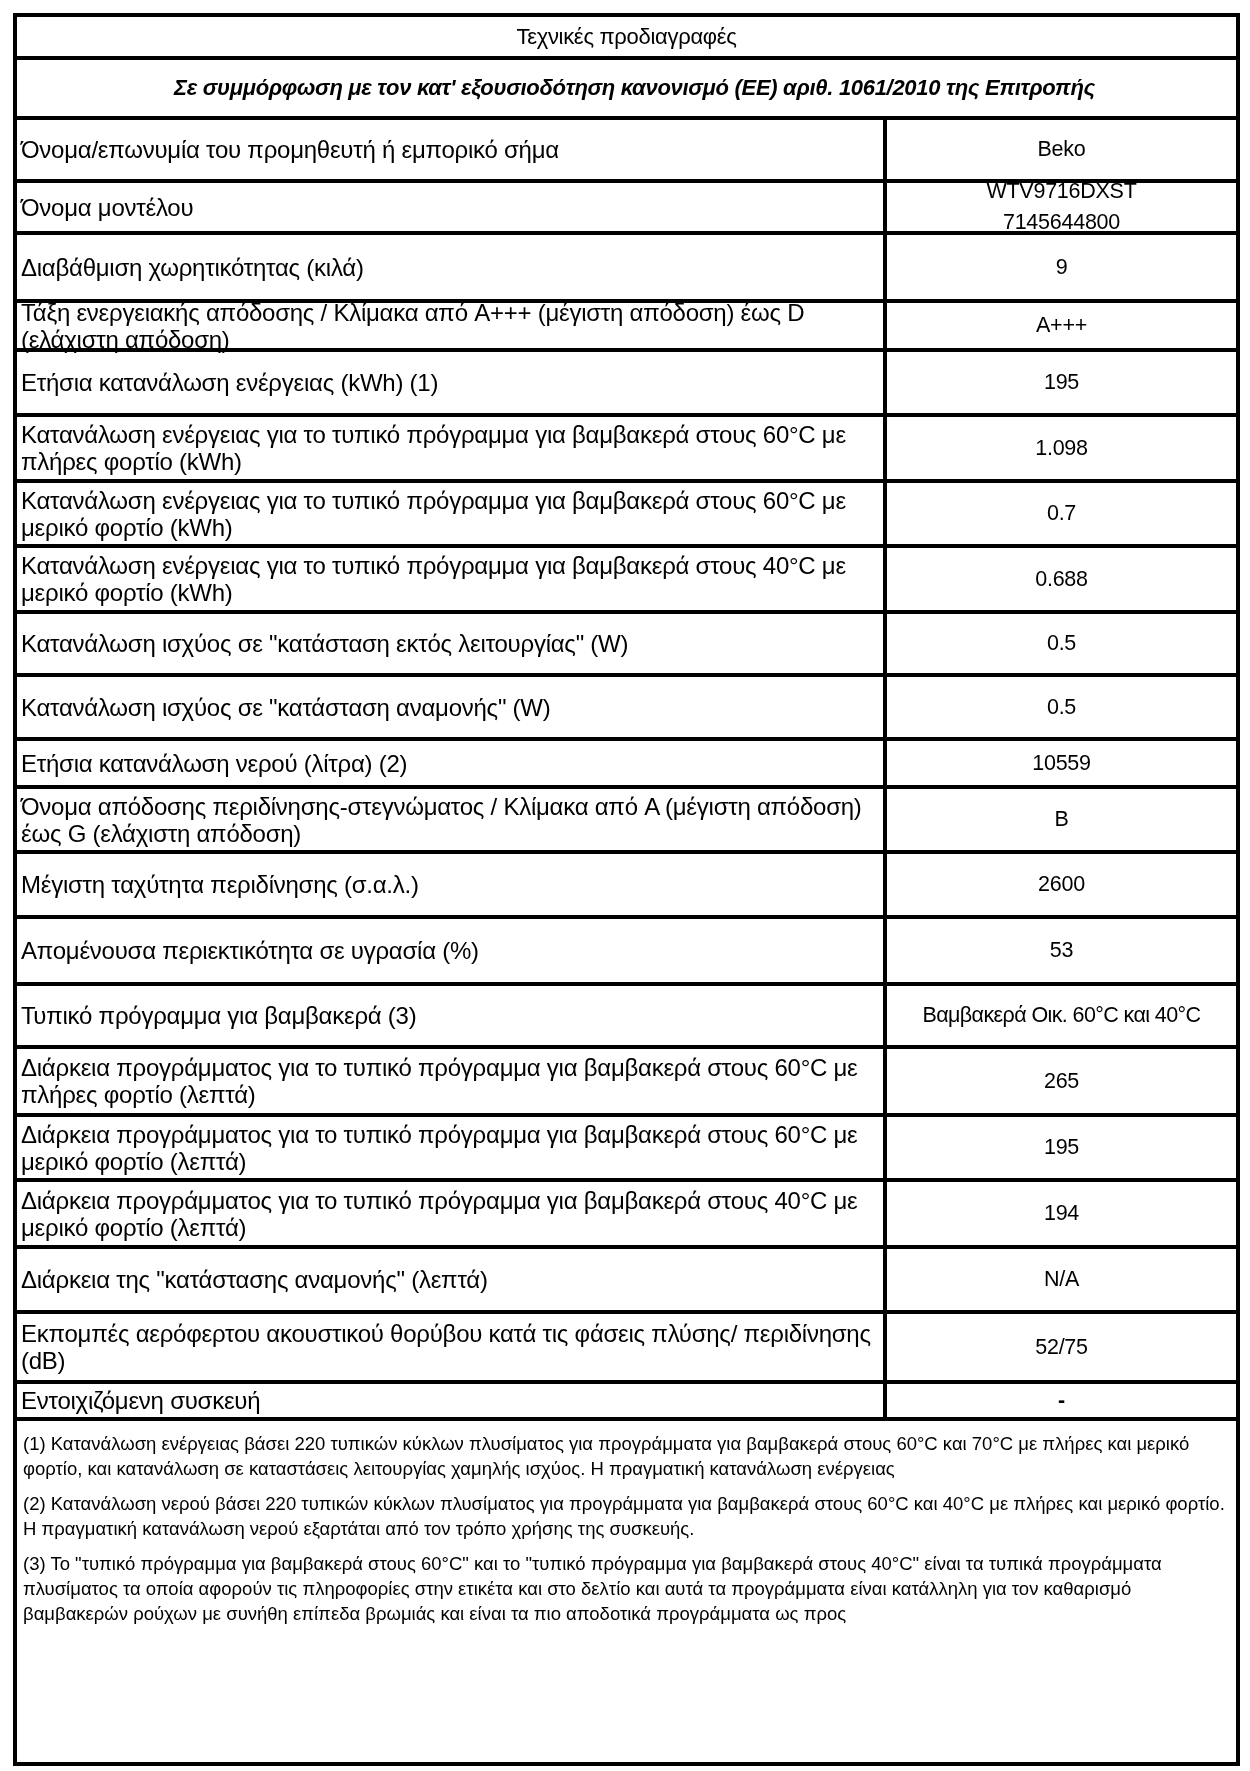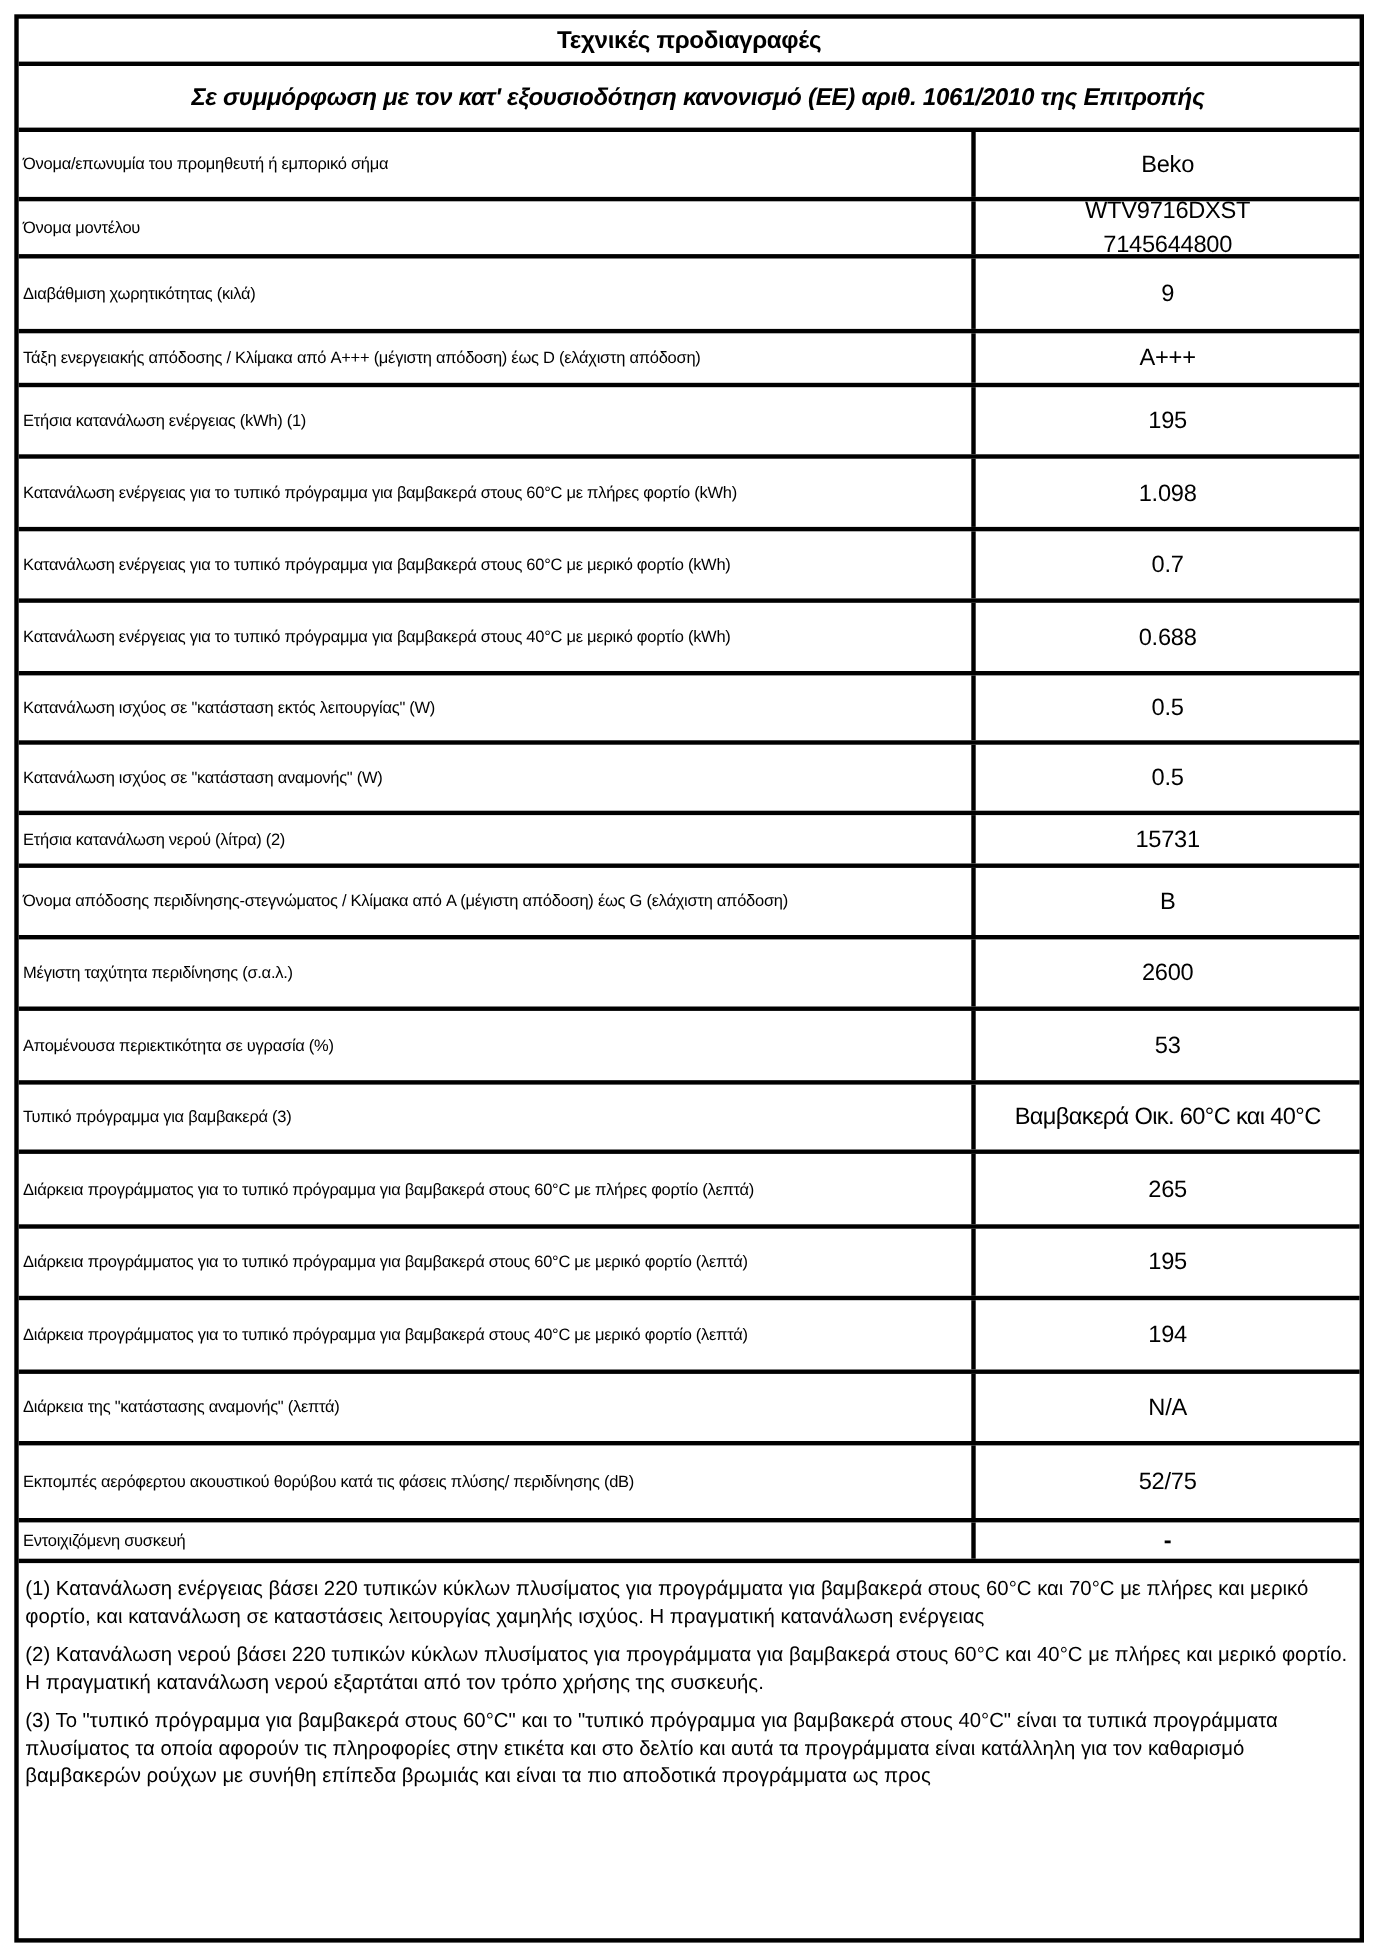--- a/index.html
+++ b/index.html
@@ -1,26 +1,26 @@
 <!DOCTYPE html>
 <html><head>
 <meta charset="utf-8">
 <style>
   html, body { margin: 0; padding: 0; background: #ffffff; }
   body { width: 1250px; height: 1771px; position: relative; overflow: hidden;
          font-family: "Liberation Sans", "DejaVu Sans", sans-serif; color: #000; }
   .sheet { position: absolute; left: 13px; top: 13px; width: 1219px; height: 1745px;
            border: 4px solid #000; box-sizing: content-box; }
   .title-row { height: 39px; border-bottom: 4px solid #000; display: flex; align-items: center; justify-content: center;
-               font-size: 22px; font-weight: bold; letter-spacing: -0.3px; }
+               font-size: 22px; font-weight: normal; letter-spacing: -0.3px; }
   .subtitle-row { height: 56px; border-bottom: 4px solid #000; display: flex; align-items: center; justify-content: center;
                   font-size: 22px; font-weight: bold; font-style: italic; letter-spacing: -0.3px; padding-left: 16px; }
   .row { display: flex; border-bottom: 4px solid #000; box-sizing: border-box; }
   .row .label { width: 870px; border-right: 4px solid #000; box-sizing: border-box; display: flex; align-items: center;
-                padding: 0 4px 0 4px; font-size: 15px; line-height: 27px; letter-spacing: -0.25px; }
+                padding: 0 4px 0 4px; font-size: 24px; line-height: 27px; letter-spacing: -0.25px; }
   .row .value { flex: 1; display: flex; flex-direction: column; align-items: center; justify-content: center;
                 font-size: 21.5px; line-height: 31px; text-align: center; letter-spacing: -0.25px; white-space: nowrap; }
   .row .value.tight { letter-spacing: -0.6px; }
   .notes { padding: 10px 8px 0 6px; font-size: 18.5px; line-height: 25px; }
   .notes p { margin: 0 0 10px 0; }
 </style>
 </head>
 <body>
 
 <div class="sheet">
@@ -85,21 +85,21 @@
     </div>
     <div class="row" style="height:64px">
       <div class="label">Κατανάλωση ισχύος σε "κατάσταση αναμονής" (W)</div>
       <div class="value">
           <span>0.5</span>
         </div>
     </div>
     <div class="row" style="height:48px">
       <div class="label">Ετήσια κατανάλωση νερού (λίτρα) (2)</div>
       <div class="value">
-          <span>15731</span>
+          <span>10559</span>
         </div>
     </div>
     <div class="row" style="height:65px">
       <div class="label">Όνομα απόδοσης περιδίνησης-στεγνώματος / Κλίμακα από A (μέγιστη απόδοση) έως G (ελάχιστη απόδοση)</div>
       <div class="value">
           <span>B</span>
         </div>
     </div>
     <div class="row" style="height:65px">
       <div class="label">Μέγιστη ταχύτητα περιδίνησης (σ.α.λ.)</div>

